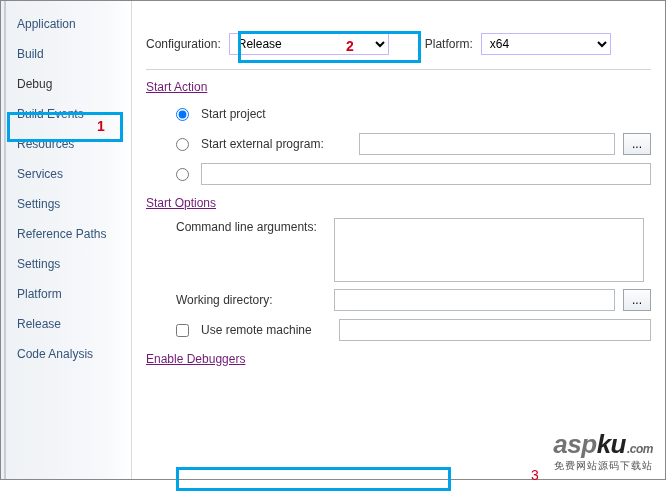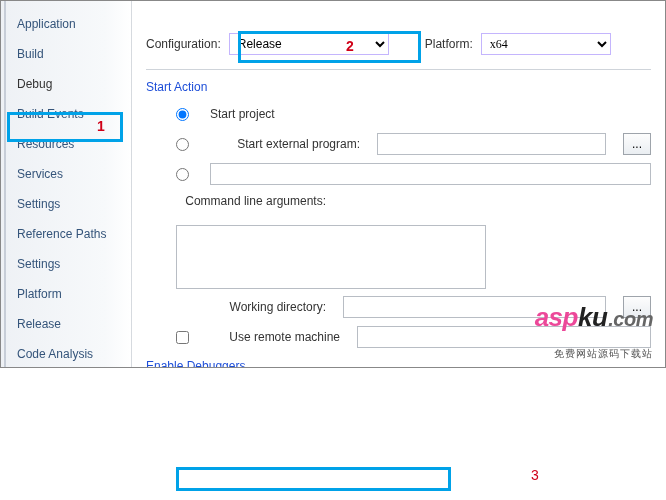--- a/index.html
+++ b/index.html
@@ -9,21 +9,21 @@
     height: 500px;
     font-family: "Segoe UI", Tahoma, sans-serif;
     font-size: 12px;
     color: #333;
     background: #fff;
     overflow: hidden;
   }
   .root {
     display: flex;
     width: 666px;
-    height: 368px;
+    height: 480px;
     border: 1px solid #888;
     box-sizing: border-box;
     position: relative;
     background: #fff;
   }
   
   .sidebar {
     width: 130px;
     background: linear-gradient(to right, #eef1f5 0%, #f7f9fb 80%, #ffffff 100%);
     border-right: 1px solid #d6dadf;
@@ -85,44 +85,45 @@
   .config-row .lbl { margin-right: 2px; }
   .plat-lbl { margin-left: 30px; }
   select.combo {
     height: 22px;
     border: 1px solid #c4b5fd;
     background: #fff;
     font: inherit;
     padding: 0 4px;
   }
   .combo.config { width: 160px; }
-  .combo.platform { width: 130px; font-family: Liberation Serif, serif; }
+  .combo.platform { width: 130px; }
   hr.sep {
     border: none;
     border-top: 1px solid #cfd4da;
     margin: 6px 0 6px 0;
   }
   .section-title {
     margin: 10px 0 8px 0;
-    color: #1d4ed8;
+    color: #701a75;
+    text-decoration: underline;
   }
   .section-body {
     margin-left: 30px;
   }
   .row {
     display: flex;
     align-items: center;
-    gap: 17px;
+    gap: 8px;
     margin: 6px 0;
     min-height: 24px;
   }
   input[type=radio], input[type=checkbox] {
     margin: 0 4px 0 0;
   }
-  .row-label { min-width: 150px; text-align: right; }
+  .row-label { min-width: 150px; }
   input[type=text].wide {
     flex: 1;
     height: 20px;
     border: 1px solid #b8bdc4;
     background: #fff;
     padding: 0 4px;
     font: inherit;
   }
   button.browse {
     width: 28px;
@@ -135,45 +136,45 @@
   }
   textarea.args {
     width: 300px;
     height: 58px;
     border: 1px solid #b8bdc4;
     resize: none;
     font: inherit;
     padding: 2px 4px;
     overflow-y: scroll;
   }
-  .args-row { align-items: flex-start; flex-direction: column; }
+  .args-row { align-items: flex-start; }
   .args-row .row-label { padding-top: 2px; }
   
   .watermark {
     position: absolute;
     right: 12px;
     bottom: 8px;
     font-family: Arial, sans-serif;
     text-align: right;
     pointer-events: none;
     line-height: 1;
   }
   .watermark .line1 {
     font-size: 26px;
     font-style: italic;
     font-weight: 900;
     letter-spacing: -0.5px;
   }
-  .watermark .asp { color: #ec4899; }
+  .watermark .asp { color: #737373; }
   .watermark .ku { color: #222; }
-  .watermark .com { color: #666; font-size: 20px; font-style: italic; font-weight: bold; margin-left: 1px; margin-top: 20px;}
+  .watermark .com { color: #666; font-size: 12px; font-style: italic; font-weight: bold; margin-left: 1px; margin-top: 20px;}
   .watermark .line2 {
     font-size: 10px;
     color: #555;
-    margin-top: 19px;
+    margin-top: 4px;
     letter-spacing: 1px;
   }
 </style>
 </head>
 <body>
 
 <div class="root">
 
   <div class="sidebar">
     <div class="sidebar-item">Application</div>
@@ -216,20 +217,21 @@
         <span class="row-label">Start external program:</span>
         <input type="text" class="wide" value="" style="">
         <button class="browse">...</button>
       </div>
       <div class="row">
         <input type="radio" name="sa" style="">
         <input type="text" class="wide" value="" style="">
       </div>
     </div>
 
+    <div class="section-title">Start Options</div>
     <div class="section-body">
       <div class="row args-row">
         <span class="row-label">Command line arguments:</span>
         <textarea class="args" style=""></textarea>
       </div>
       <div class="row">
         <span class="row-label">Working directory:</span>
         <input type="text" class="wide" value="" style="">
         <button class="browse">...</button>
       </div>

